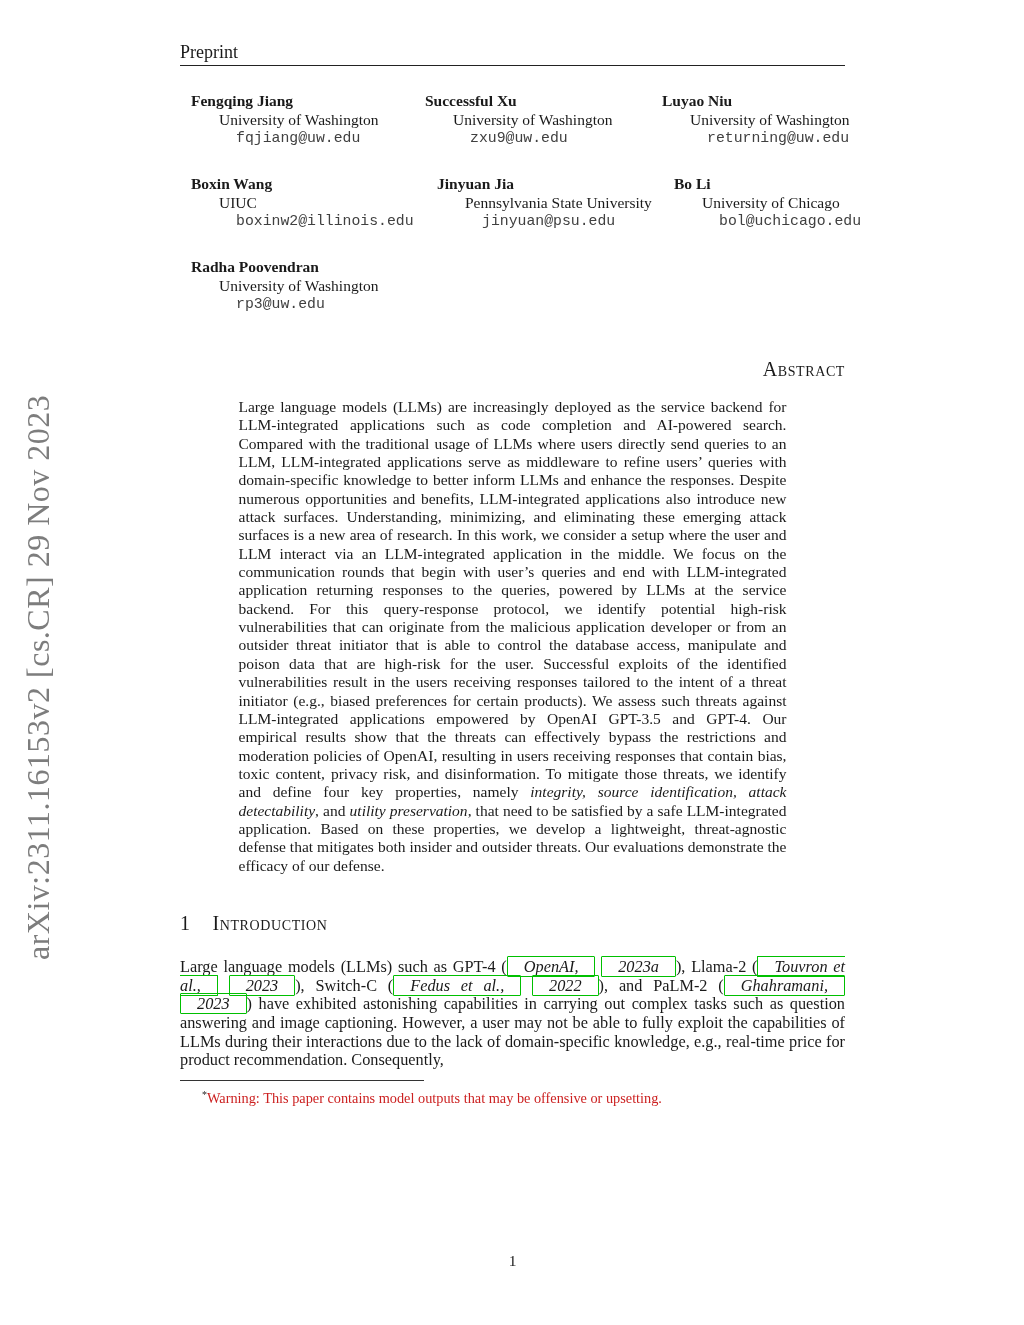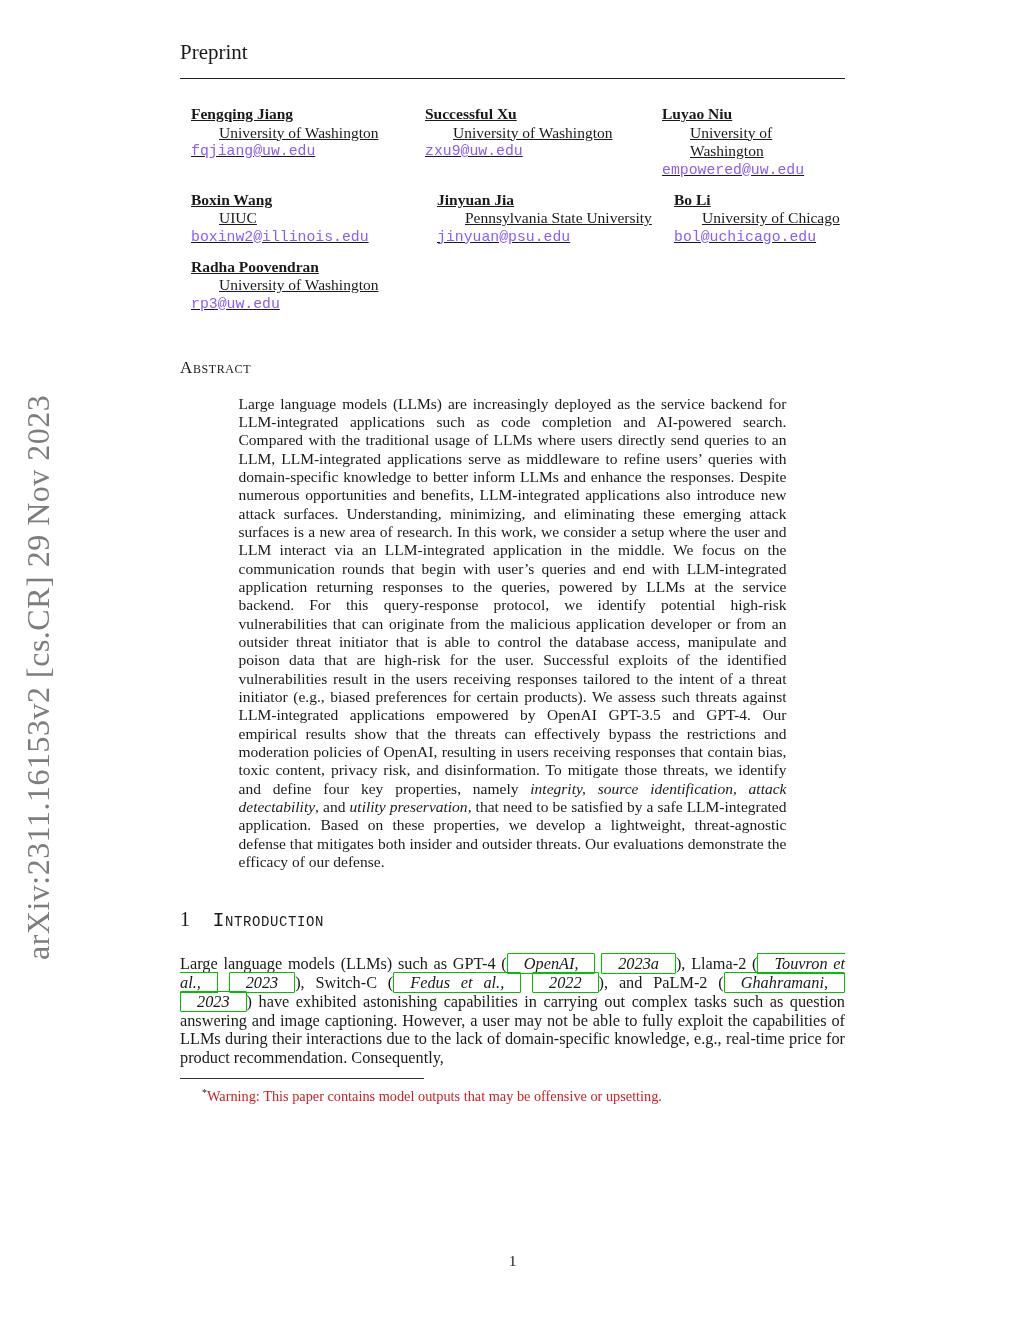--- a/index.html
+++ b/index.html
@@ -36,75 +36,73 @@
     color: var(--watermark-gray);
   }
   
   .content {
     position: absolute;
     left: 180px; top: 0;
     width: 665px;
   }
   .running-head {
     padding-top: 42px;
-    font-size: 21px;
+    font-size: 18px;
     line-height: 20px;
     border-bottom: 1.2px solid #222;
-    padding-bottom: 16px;
+    padding-bottom: 3px;
   }
   .title {
     margin-top: 50px;
     font-size: 33px;
     font-weight: normal;
     font-variant: small-caps;
     letter-spacing: 0.4px;
     line-height: 45px;
     color: #1c1c1c;
   }
   .title .fn-mark {
     font-variant: normal;
     font-size: 58%;
     vertical-align: 10px;
   }
   .authors-grid {
     margin-top: 26px;
     padding-left: 11px;
     display: grid;
     grid-template-columns: 234px 237px 1fr;
-    row-gap: 11px;
-    text-decoration: underline;
+    row-gap: 27px;
   }
   .author-name { font-weight: bold; font-size: 15.5px; line-height: 18.5px; }
   .author-affil { font-size: 15.5px; line-height: 18.5px; margin-left: 28px; }
-  .author-email { font-family: "Liberation Mono", "DejaVu Sans Mono", monospace; font-size: 14.8px; line-height: 19px; color: #8b5cf6; }
+  .author-email { font-family: "Liberation Mono", "DejaVu Sans Mono", monospace; font-size: 14.8px; line-height: 19px; color: #404040; margin-left: 45px; }
   .authors-grid > .author:nth-child(5), .authors-grid > .author:nth-child(6) { padding-left: 12px; }
   .abstract-heading {
     margin-top: 44px;
-    text-align: left;
-    font-size: 17px;
+    text-align: right;
+    font-size: 20px;
     font-variant: small-caps;
     letter-spacing: 0.6px;
   }
   .abstract-body {
     width: 548px;
     margin: 17px auto 0 auto;
     font-size: 15.5px;
     line-height: 18.35px;
     text-align: justify;
   }
   .section-heading {
     margin-top: 37px;
     font-size: 20px;
   }
   .section-heading .sec-num { letter-spacing: 0.5px; }
   .section-heading .sec-label {
     font-variant: small-caps;
     letter-spacing: 0.6px;
     margin-left: 22px;
-    font-family: Liberation Mono, monospace;
   }
   .intro-paragraph {
     margin-top: 23px;
     font-size: 16.3px;
     line-height: 18.7px;
     text-align: justify;
   }
   .seg-italic { font-style: italic; }
   .seg-link {
     border: 1.5px solid var(--link-green);
@@ -156,21 +154,21 @@
         <div class="author-email">fqjiang@uw.edu</div>
       </div>
       <div class="author">
         <div class="author-name">Successful Xu</div>
         <div class="author-affil">University of Washington</div>
         <div class="author-email">zxu9@uw.edu</div>
       </div>
       <div class="author">
         <div class="author-name">Luyao Niu</div>
         <div class="author-affil">University of Washington</div>
-        <div class="author-email">empowered@uw.edu</div>
+        <div class="author-email">returning@uw.edu</div>
       </div>
       <div class="author">
         <div class="author-name">Boxin Wang</div>
         <div class="author-affil">UIUC</div>
         <div class="author-email">boxinw2@illinois.edu</div>
       </div>
       <div class="author">
         <div class="author-name">Jinyuan Jia</div>
         <div class="author-affil">Pennsylvania State University</div>
         <div class="author-email">jinyuan@psu.edu</div>

